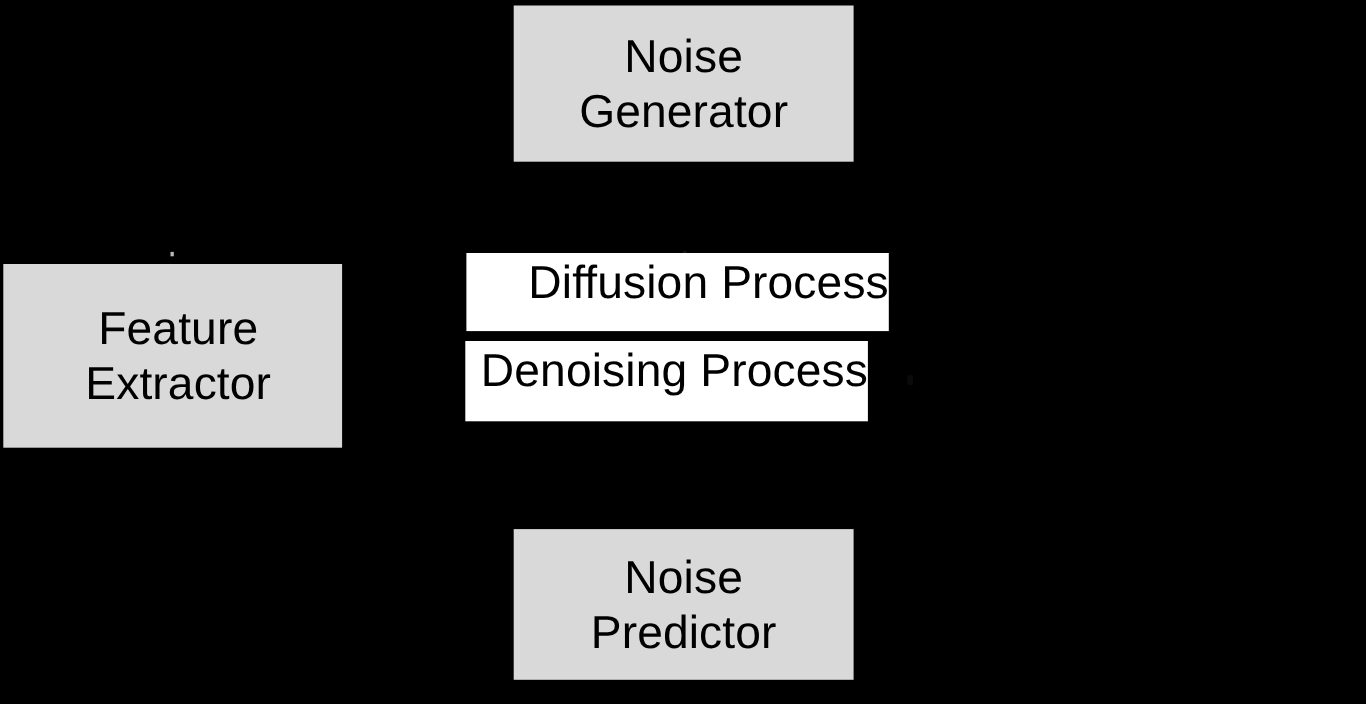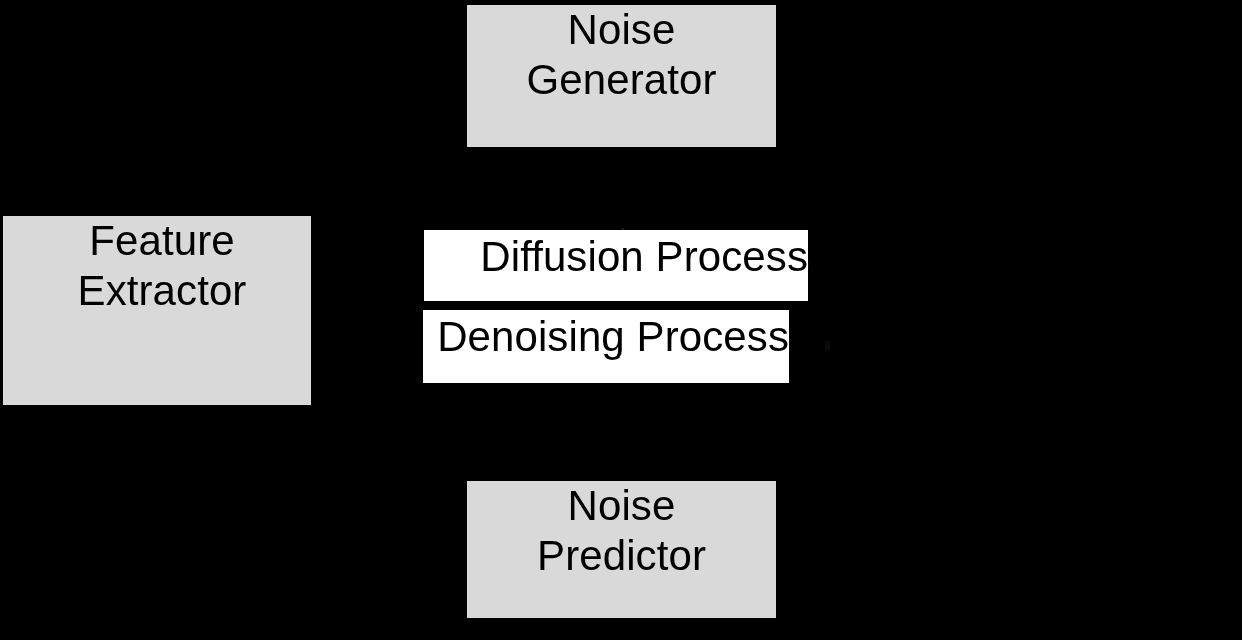--- a/index.html
+++ b/index.html
@@ -20,21 +20,21 @@
     overflow: hidden;
   }
 
   
   .node {
     position: absolute;
     box-sizing: border-box;
     display: flex;
     flex-direction: column;
     align-items: center;
-    justify-content: flex-start;
+    justify-content: center;
     text-align: center;
     color: #000000;
     line-height: 1.18;
     white-space: pre-line;
     letter-spacing: 0.1px;
   }
 
   .node.box {
     background: #d9d9d9;
     font-size: 42px;
@@ -52,23 +52,23 @@
   
   #node-noise-generator {
     left: 467px;
     top: 5px;
     width: 309px;
     height: 142px;
   }
 
   #node-feature-extractor {
     left: 3px;
-    top: 216px;
+    top: 240px;
     width: 308px;
-    height: 189px;
+    height: 167px;
     padding-left: 10px;
   }
 
   #node-noise-predictor {
     left: 467px;
     top: 481px;
     width: 309px;
     height: 137px;
   }
 

